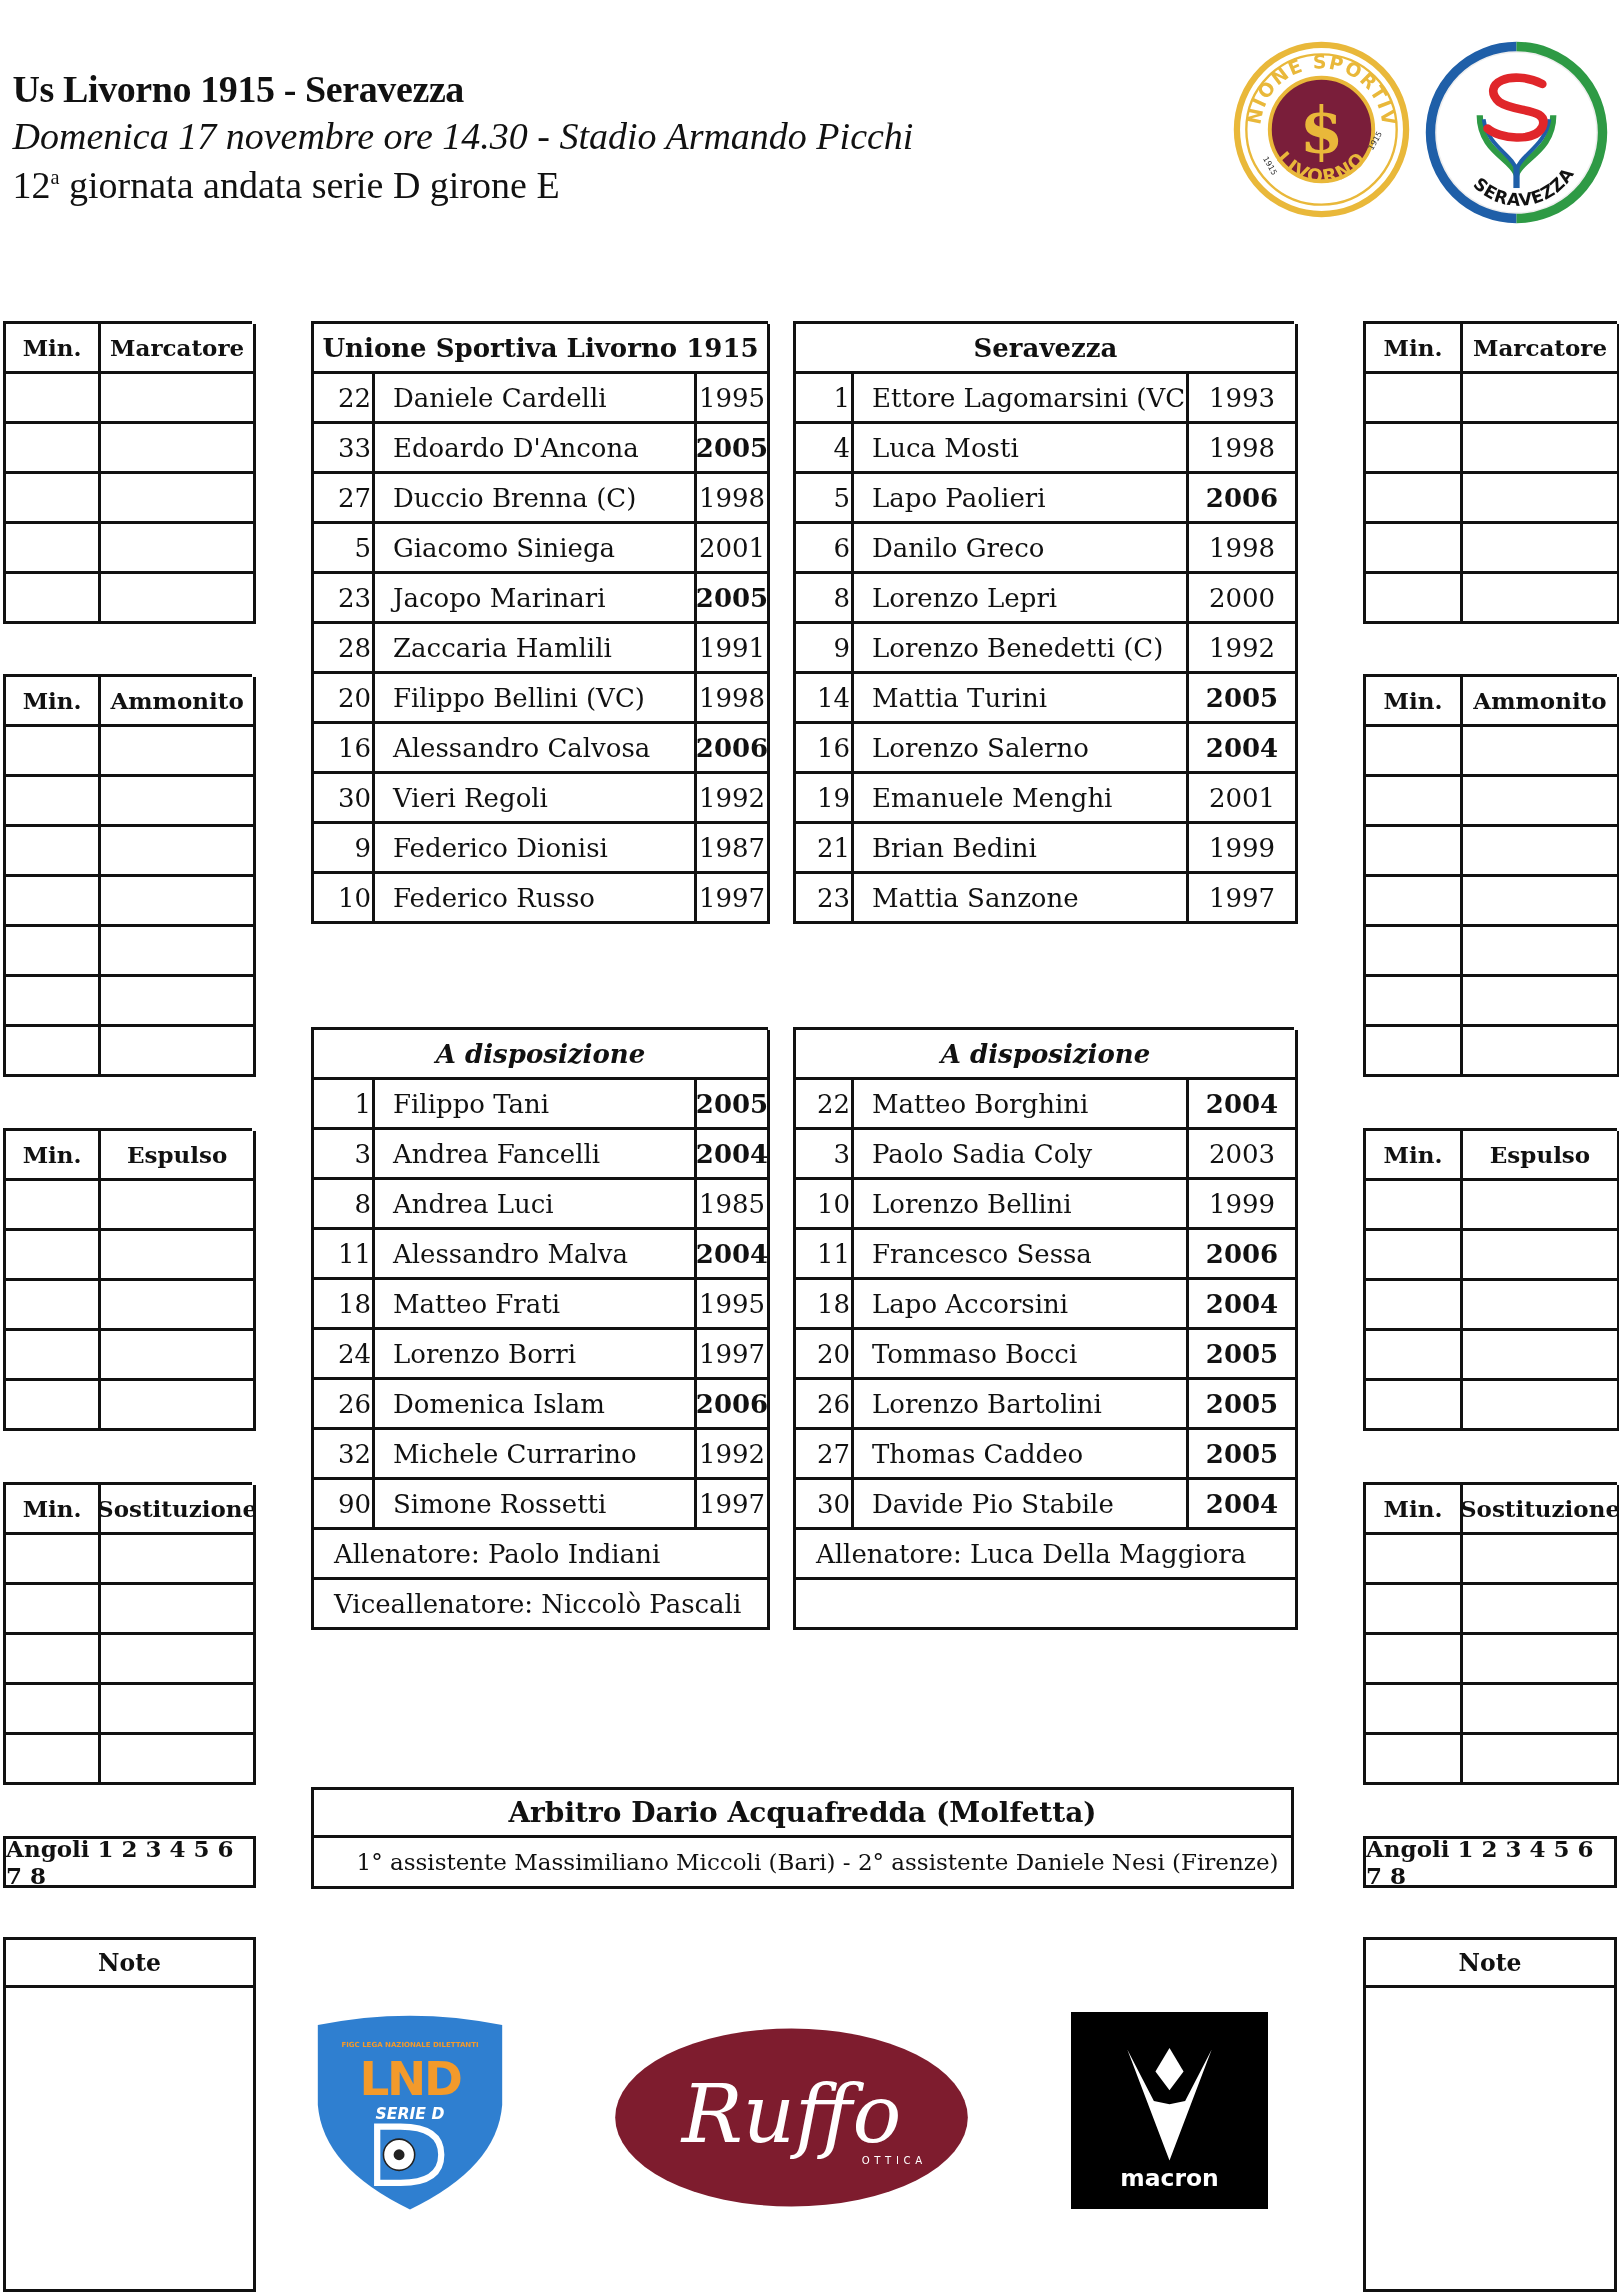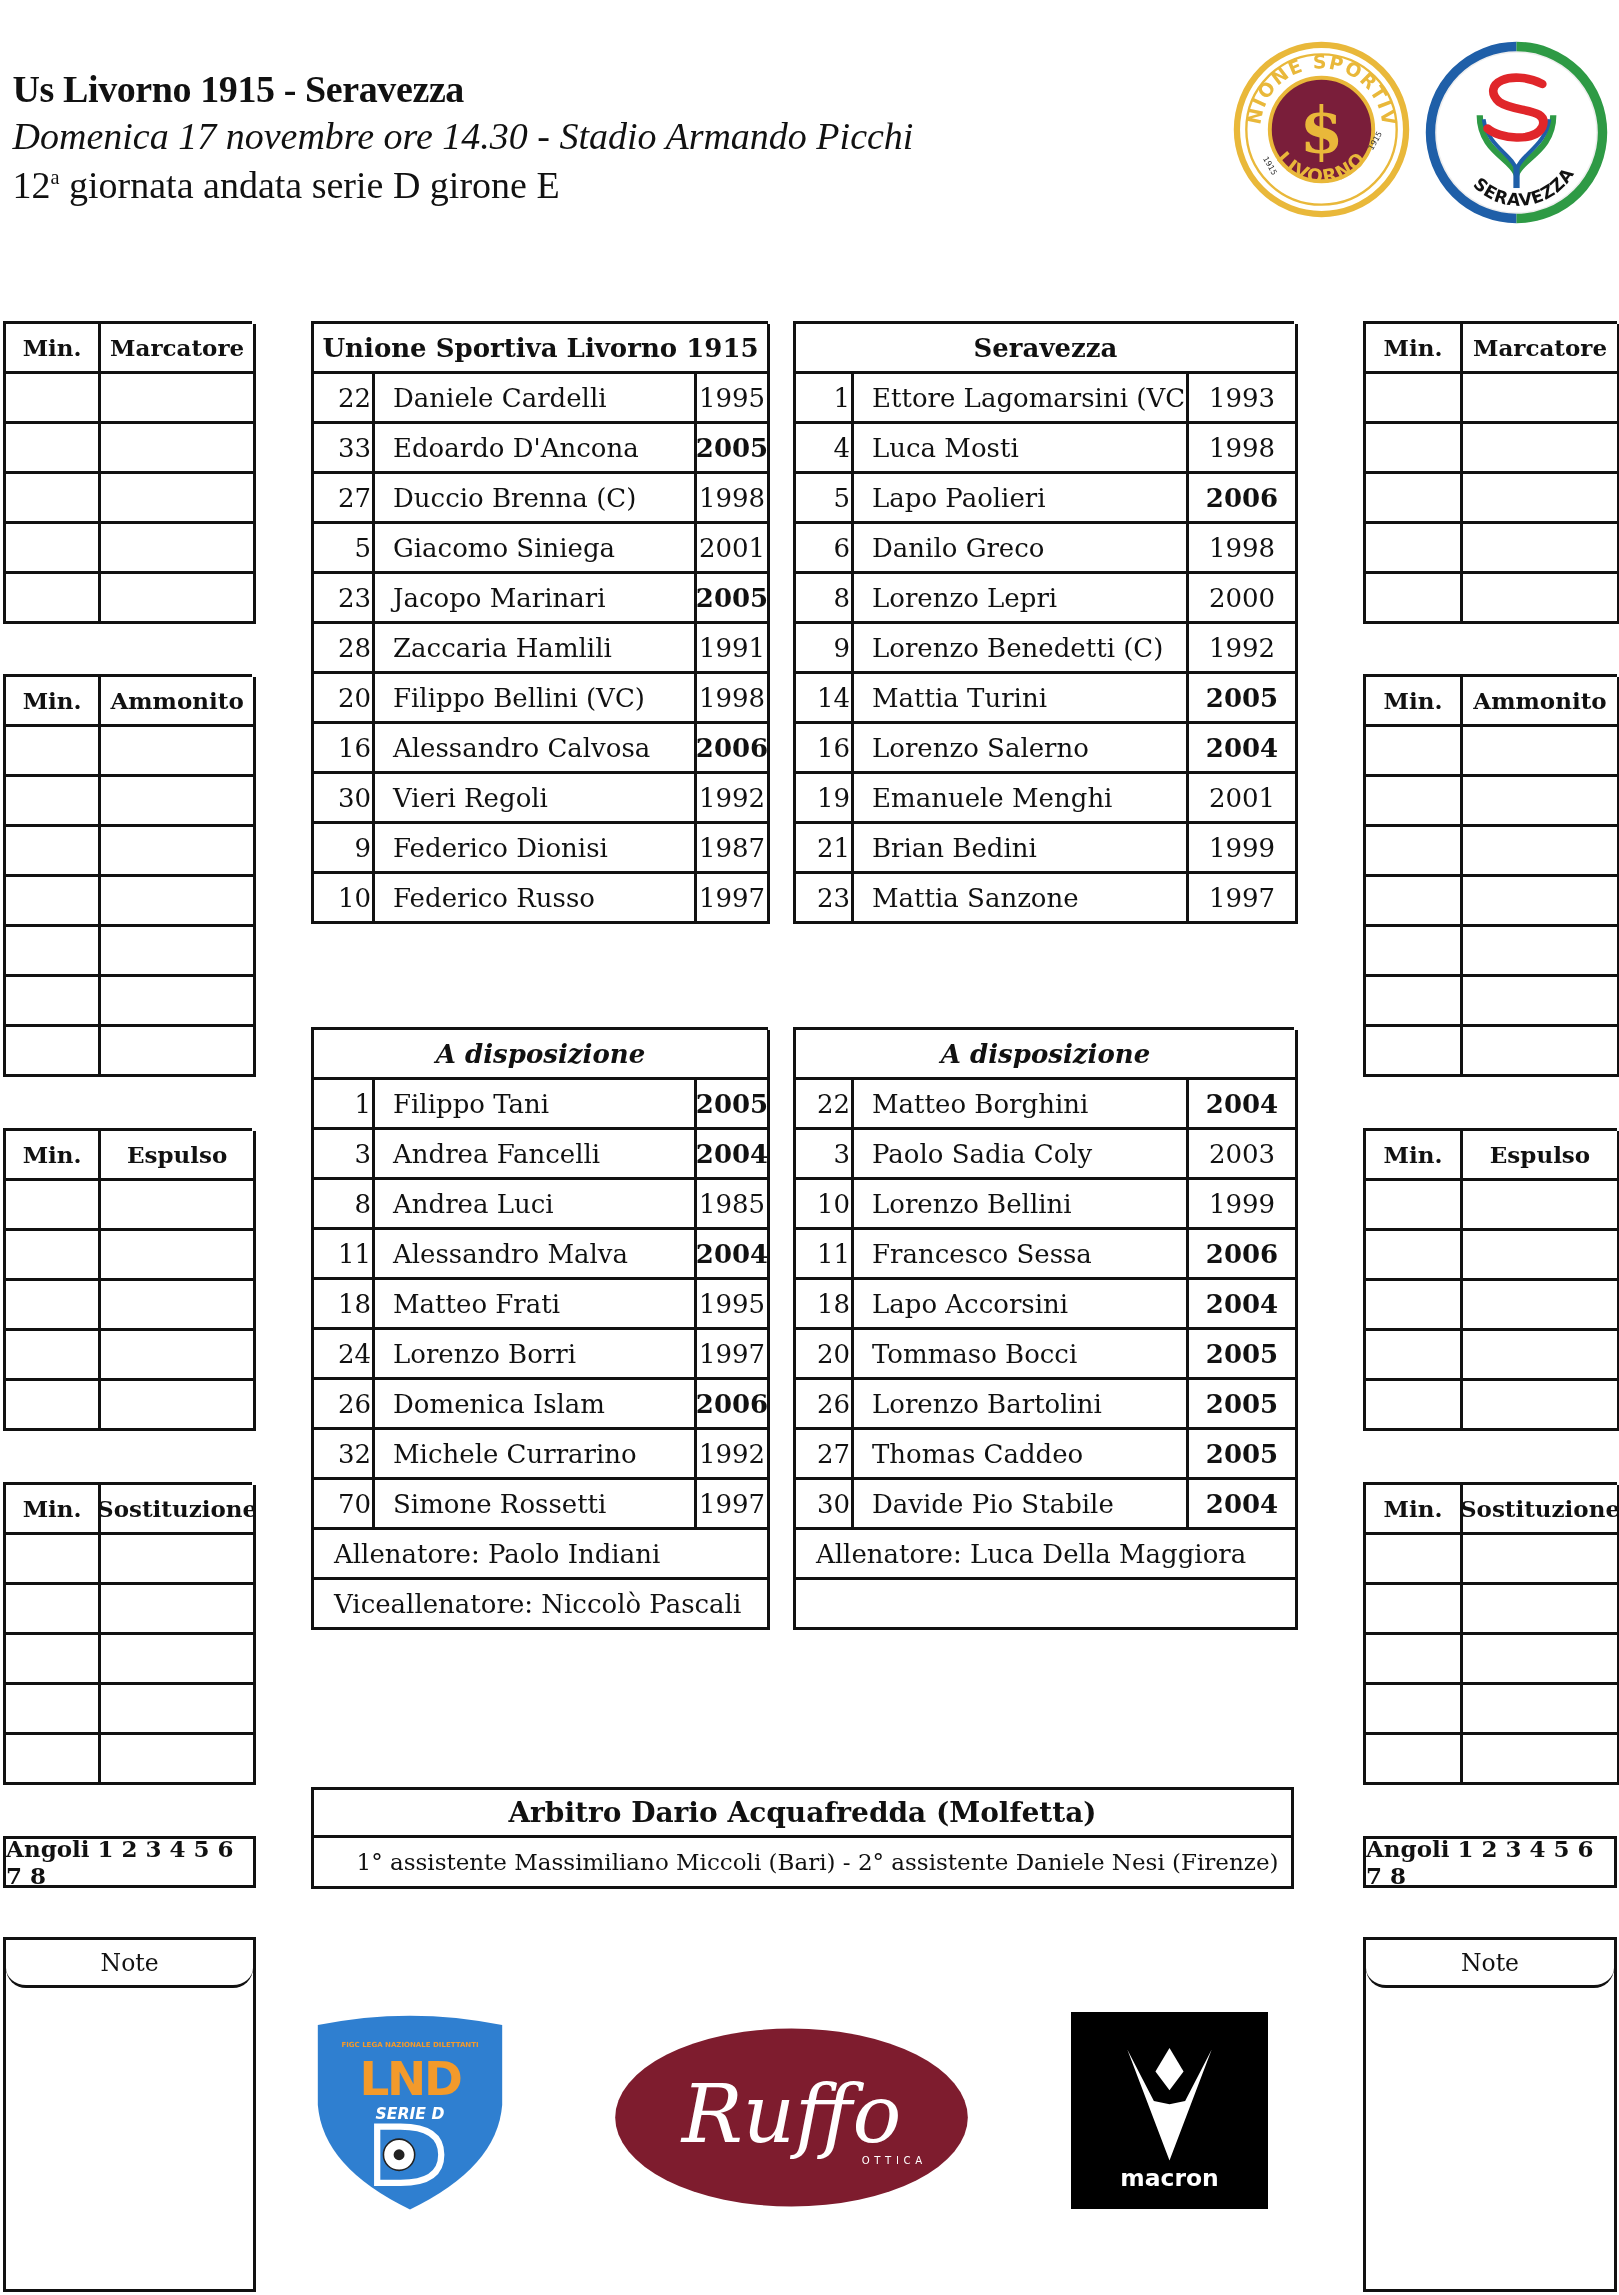--- a/index.html
+++ b/index.html
@@ -21,21 +21,21 @@
   .team .yr { justify-content: center; font-size: 26px; }
   .team .yr.b { font-weight: bold; }
   .team .staff { grid-column: 1 / span 3; padding-left: 20px; font-size: 26px; }
 
   .ref { position: absolute; left: 311px; top: 1787px; width: 983px; border: 3.1px solid #111; }
   .ref .r1 { height: 48px; display: flex; align-items: center; justify-content: center; font-size: 28px; font-weight: bold; border-bottom: 3.1px solid #111; }
   .ref .r2 { height: 48px; display: flex; align-items: center; justify-content: center; font-size: 23px; padding-left: 30px; }
 
   .angoli { position: absolute; top: 1836px; height: 52px; width: 253px; border: 3.1px solid #111; display: flex; align-items: center; justify-content: center; font-weight: bold; font-size: 23px; }
   .note { position: absolute; top: 1937px; height: 355px; width: 253px; border: 3.1px solid #111; }
-  .note .nh { height: 48px; border-bottom: 3.1px solid #111; display: flex; align-items: center; justify-content: center; font-weight: normal; font-size: 23.5px; border-radius: 20px; }
+  .note .nh { height: 48px; border-bottom: 3.1px solid #111; display: flex; align-items: center; justify-content: center; font-weight: bold; font-size: 23.5px; }
 
   .logo { position: absolute; }
 </style>
 </head>
 <body>
 
 <div class="hdr hdr-title">Us Livorno 1915 - Seravezza</div>
 <div class="hdr hdr-sub">Domenica 17 novembre ore 14.30 - Stadio Armando Picchi</div>
 <div class="hdr hdr-round"><span>12</span><sup>a</sup><span> giornata andata serie D girone E</span></div>
 
@@ -299,21 +299,21 @@
     <div class="yr">1995</div>
   <div class="num">24</div>
     <div class="name">Lorenzo Borri</div>
     <div class="yr">1997</div>
   <div class="num">26</div>
     <div class="name">Domenica Islam</div>
     <div class="yr b">2006</div>
   <div class="num">32</div>
     <div class="name">Michele Currarino</div>
     <div class="yr">1992</div>
-  <div class="num">70</div>
+  <div class="num">90</div>
     <div class="name">Simone Rossetti</div>
     <div class="yr">1997</div>
   <div class="staff">Allenatore: Paolo Indiani</div>
   <div class="staff">Viceallenatore: Niccolò Pascali</div>
 </div>
 
 <div class="grid team" style="left:793px;top:1027px;width:501px;grid-template-columns:58px 335px 109px;grid-template-rows:repeat(12,50px);">
   <div class="th it">A disposizione</div>
   <div class="num">22</div>
     <div class="name">Matteo Borghini</div>

